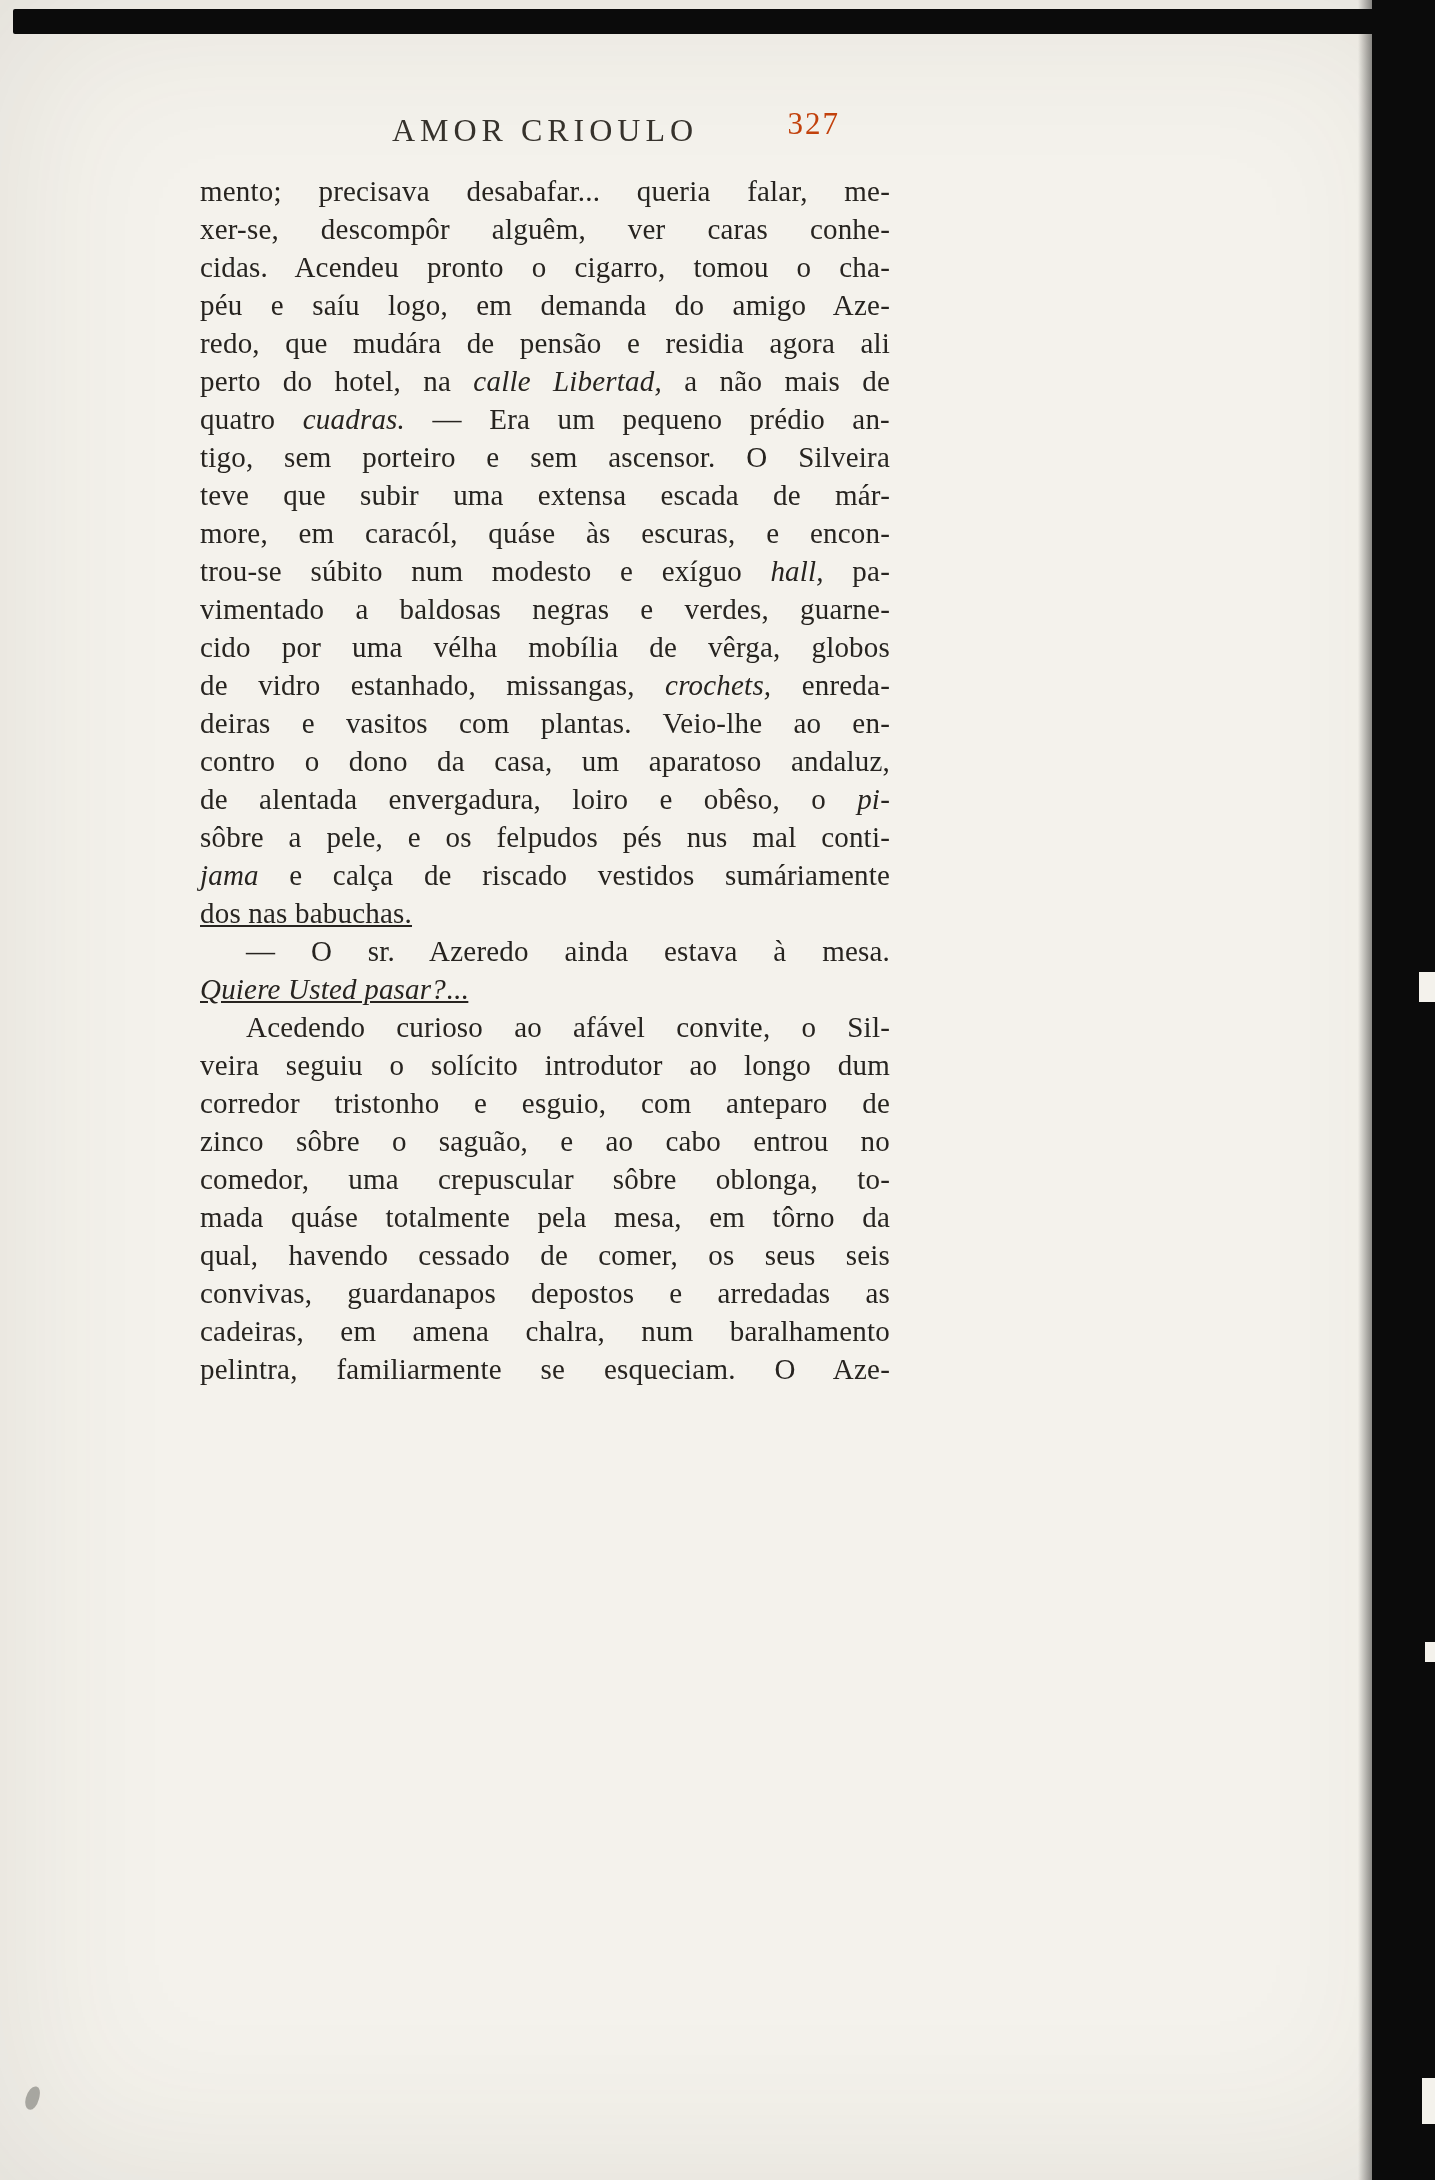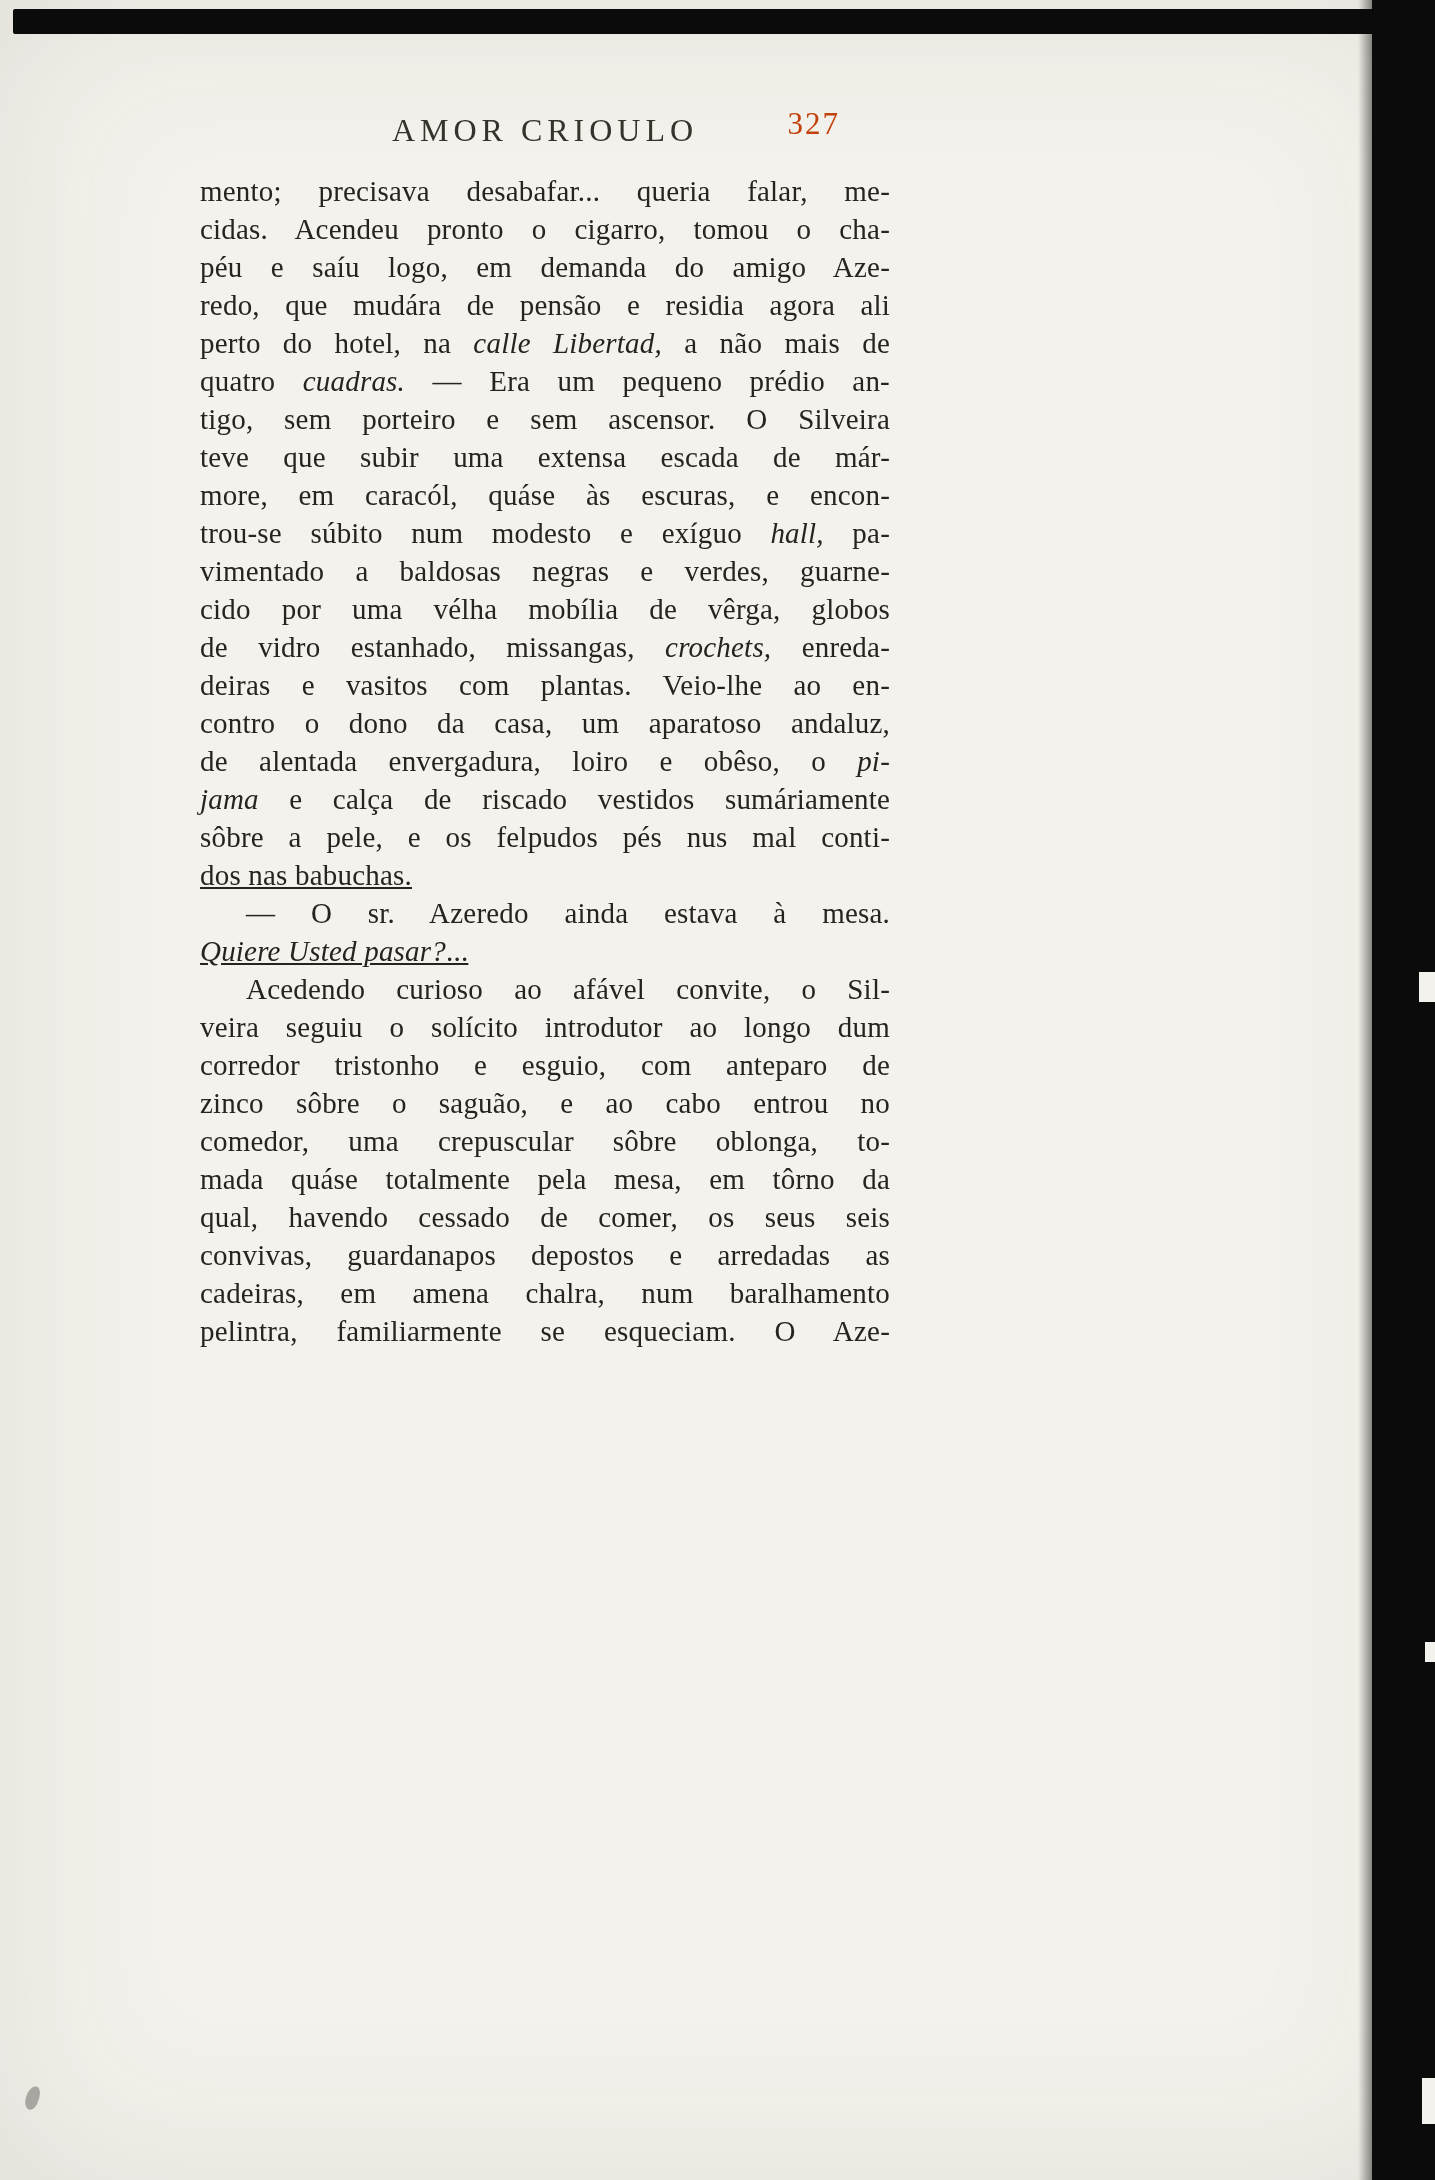--- a/index.html
+++ b/index.html
@@ -97,37 +97,38 @@
     <span class="notch n3"></span>
   </div>
 
   <div class="runhead">
     <span class="title">AMOR CRIOULO</span>
     <span class="pagenum">327</span>
   </div>
 
   <div class="bodytext">
       <div class="line"><span class="">mento; precisava desabafar... queria falar, me-</span></div>
+      <div class="line"><span class="">xer-se, descompôr alguêm, ver caras conhe-</span></div>
       <div class="line"><span class="">cidas. Acendeu pronto o cigarro, tomou o cha-</span></div>
       <div class="line"><span class="">péu e saíu logo, em demanda do amigo Aze-</span></div>
       <div class="line"><span class="">redo, que mudára de pensão e residia agora ali</span></div>
       <div class="line"><span class="">perto do hotel, na </span><span class="it">calle Libertad,</span><span class=""> a não mais de</span></div>
       <div class="line"><span class="">quatro </span><span class="it">cuadras.</span><span class=""> — Era um pequeno prédio an-</span></div>
       <div class="line"><span class="">tigo, sem porteiro e sem ascensor. O Silveira</span></div>
       <div class="line"><span class="">teve que subir uma extensa escada de már-</span></div>
       <div class="line"><span class="">more, em caracól, quáse às escuras, e encon-</span></div>
       <div class="line"><span class="">trou-se súbito num modesto e exíguo </span><span class="it">hall,</span><span class=""> pa-</span></div>
       <div class="line"><span class="">vimentado a baldosas negras e verdes, guarne-</span></div>
       <div class="line"><span class="">cido por uma vélha mobília de vêrga, globos</span></div>
       <div class="line"><span class="">de vidro estanhado, missangas, </span><span class="it">crochets,</span><span class=""> enreda-</span></div>
       <div class="line"><span class="">deiras e vasitos com plantas. Veio-lhe ao en-</span></div>
       <div class="line"><span class="">contro o dono da casa, um aparatoso andaluz,</span></div>
       <div class="line"><span class="">de alentada envergadura, loiro e obêso, o </span><span class="it">pi-</span></div>
+      <div class="line"><span class="">sôbre a pele, e os felpudos pés nus mal conti-</span></div>
       <div class="line"><span class="it">jama</span><span class=""> e calça de riscado vestidos sumáriamente</span></div>
-      <div class="line"><span class="">sôbre a pele, e os felpudos pés nus mal conti-</span></div>
       <div class="line end"><span class="">dos nas babuchas.</span></div>
       <div class="line indent"><span class="">— O sr. Azeredo ainda estava à mesa.</span></div>
       <div class="line end"><span class="it">Quiere Usted pasar?</span><span class="">...</span></div>
       <div class="line indent"><span class="">Acedendo curioso ao afável convite, o Sil-</span></div>
       <div class="line"><span class="">veira seguiu o solícito introdutor ao longo dum</span></div>
       <div class="line"><span class="">corredor tristonho e esguio, com anteparo de</span></div>
       <div class="line"><span class="">zinco sôbre o saguão, e ao cabo entrou no</span></div>
       <div class="line"><span class="">comedor, uma crepuscular sôbre oblonga, to-</span></div>
       <div class="line"><span class="">mada quáse totalmente pela mesa, em tôrno da</span></div>
       <div class="line"><span class="">qual, havendo cessado de comer, os seus seis</span></div>

